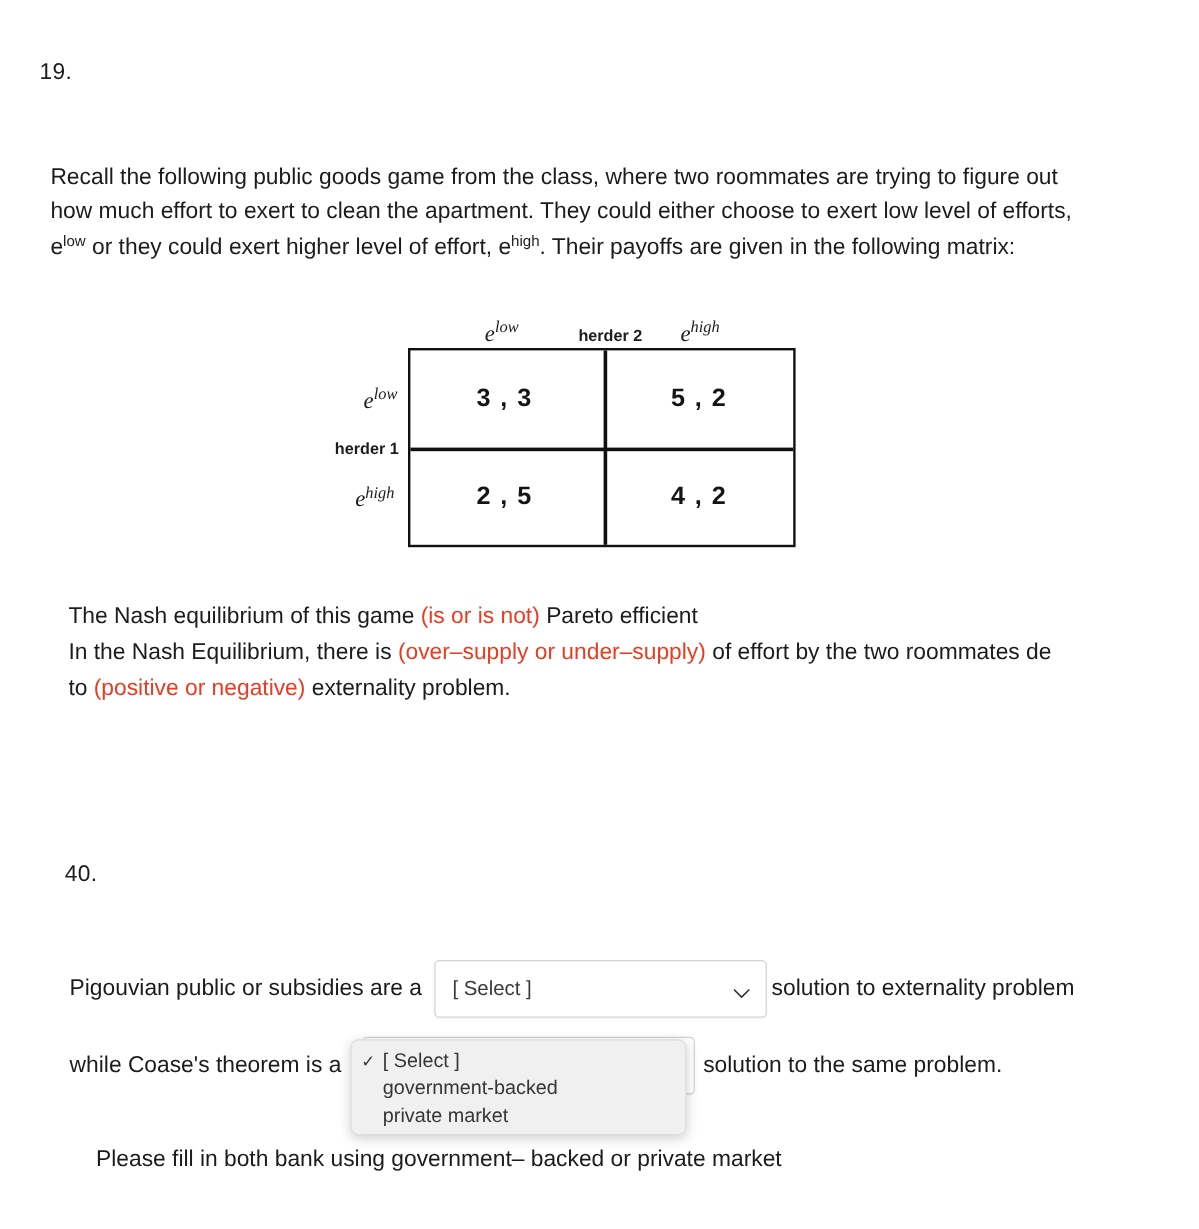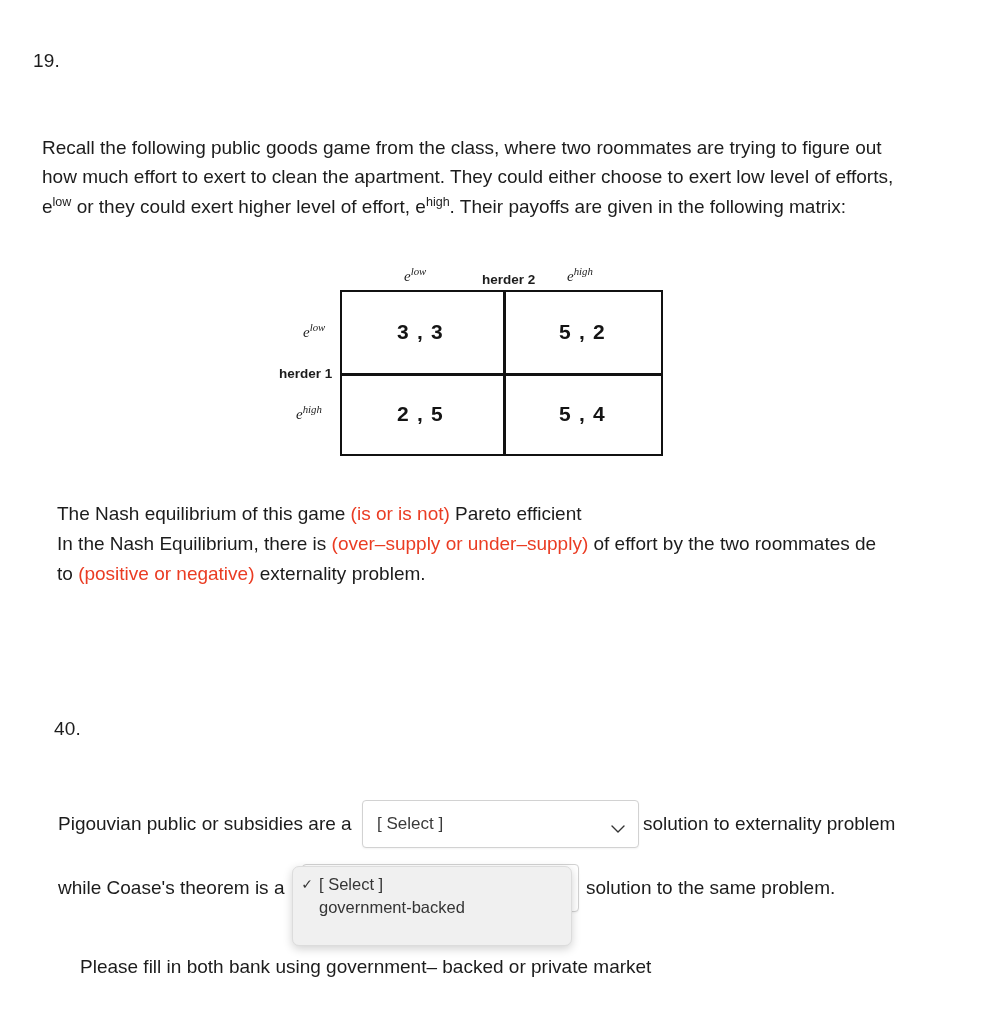--- a/index.html
+++ b/index.html
@@ -87,21 +87,21 @@
   }
   #cell-ll { left: 80px;  top: 62px;  }
   #cell-lh { left: 242px; top: 62px;  }
   #cell-hl { left: 80px;  top: 144px; }
   #cell-hh { left: 242px; top: 144px; }
 
   .mlabel {
     position: absolute;
     font-family: "Liberation Serif", serif;
     font-style: italic;
-    font-size: 15px;
+    font-size: 19px;
     color: #1c1c1c;
     white-space: nowrap;
     text-align: right;
   }
   .mlabel sup {
     font-size: 0.72em;
     vertical-align: super;
     line-height: 0;
     font-style: italic;
   }
@@ -240,21 +240,21 @@
   <div class="mlabel" id="row-label-high"><span>e</span><sup>high</sup></div>
 
   <div class="matrix-grid">
     <div class="matrix-vline"></div>
     <div class="matrix-hline"></div>
   </div>
 
   <div class="cell" id="cell-ll">3 , 3</div>
   <div class="cell" id="cell-lh">5 , 2</div>
   <div class="cell" id="cell-hl">2 , 5</div>
-  <div class="cell" id="cell-hh">5 , 4</div>
+  <div class="cell" id="cell-hh">4 , 2</div>
 </div>
 
 <div id="statements"><span>The Nash equilibrium of this game </span><span class="blank">(is or is not)</span><span> Pareto efficient</span><br><span> In the Nash Equilibrium, there is </span><span class="blank">(over–supply or under–supply)</span><span> of effort by the two roommates de to </span><span class="blank">(positive or negative)</span><span> externality problem.</span></div>
 
 <div class="qnum" id="qnum-20">40.</div>
 
 <div class="q20-line" id="q20-line1-pre">Pigouvian public or subsidies are a</div>
 <div class="q20-line" id="q20-line1-post">solution to externality problem</div>
 
 <div class="q20-line" id="q20-line2-pre">while Coase's theorem  is a</div>
@@ -280,15 +280,19 @@
 
 <div id="dropdown-popup">
   <div class="dd-option">
     <span class="dd-check">✓</span>
     <span>[ Select ]</span>
   </div>
   <div class="dd-option">
     <span class="dd-check"></span>
     <span>government-backed</span>
   </div>
+  <div class="dd-option">
+    <span class="dd-check"></span>
+    <span>private market</span>
+  </div>
 </div>
 
 <div id="q20-footnote">Please fill in both bank using government– backed or private market</div>
 
 </body></html>

